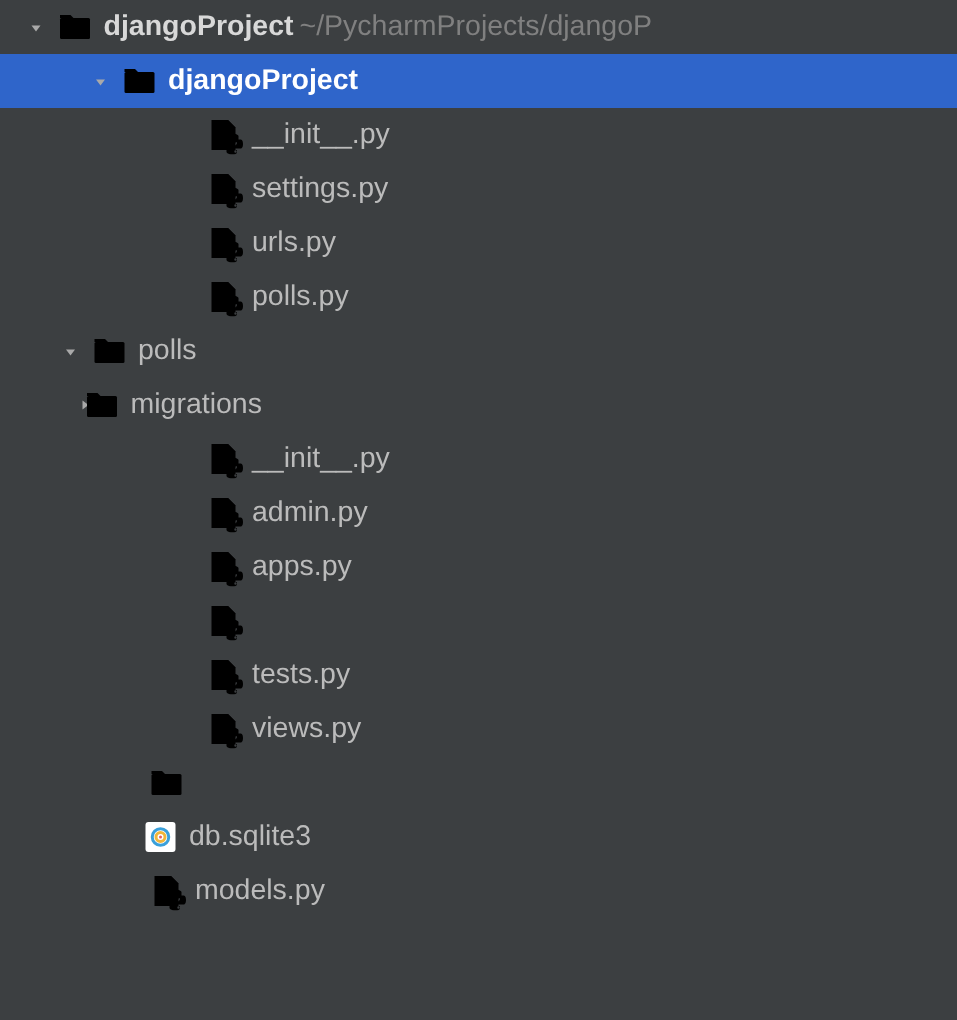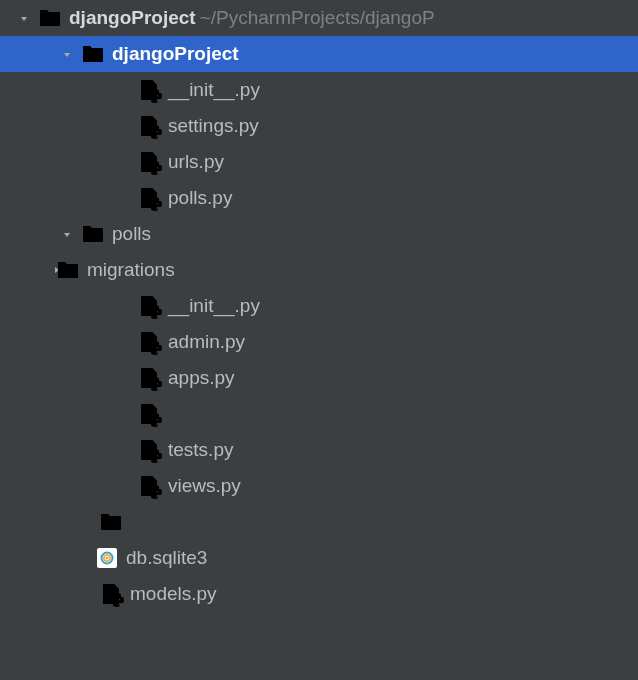--- a/index.html
+++ b/index.html
@@ -182,21 +182,21 @@
       <svg width="22" height="22" viewBox="0 0 22 22">
         <use href="#page-svg"></use>
       </svg>
       <svg class="py-badge" viewBox="0 0 14 14">
         <use href="#py-badge-g"></use>
       </svg>
     </span>
   <span class="label" data-name="file-label">polls.py</span>
 </div>
 
-<div class="tree-row indent-1b" data-name="tree-row-polls" style="padding-left:58px">
+<div class="tree-row indent-1b" data-name="tree-row-polls" style="padding-left:38px">
   <span class="chevron" data-name="chevron-down-icon">
       <svg width="12" height="12" viewBox="0 0 12 12">
         <use href="#chev-down"></use>
       </svg>
     </span>
   <span class="icon folder-icon pkg" data-name="package-folder-icon">
       <svg width="22" height="22" viewBox="0 0 22 22">
         <use href="#folder-svg"></use>
       </svg>
     </span>

